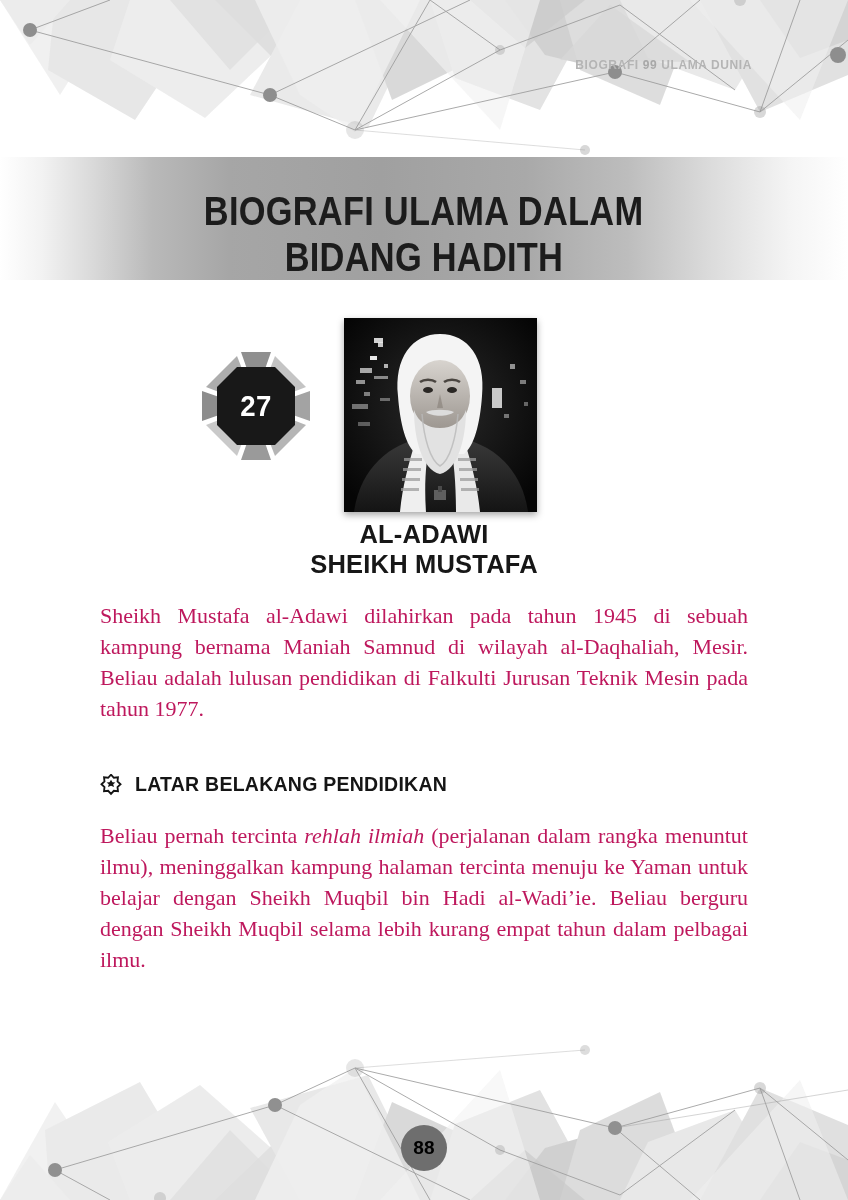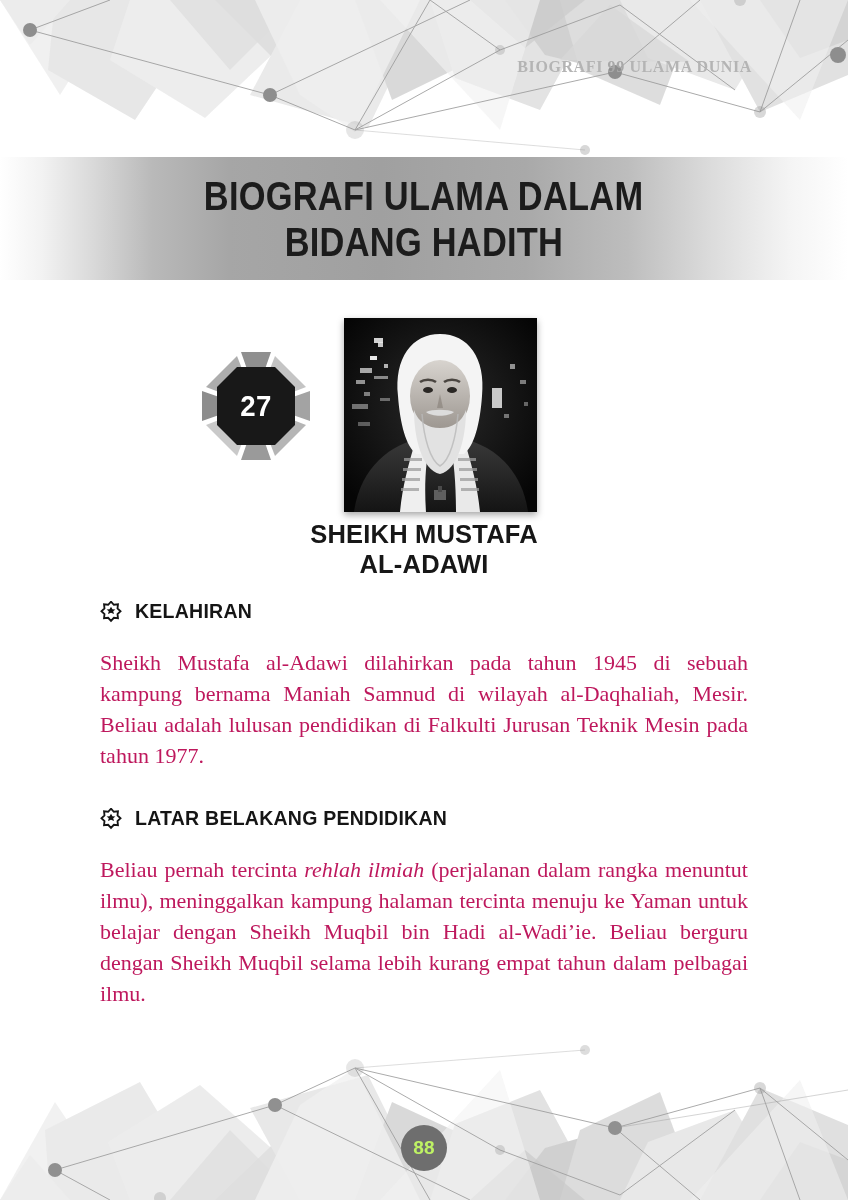--- a/index.html
+++ b/index.html
@@ -26,26 +26,25 @@
   }
   .poly-top { top: 0; height: 170px; }
   .poly-bottom { bottom: 0; height: 170px; }
 
   
   .running-header {
     position: absolute;
     top: 58px;
     right: 96px;
     z-index: 3;
-    font-size: 16px;
+    font-size: 12px;
     letter-spacing: 0.6px;
     color: #b4b4b4;
     font-weight: 600;
     white-space: nowrap;
-    font-family: Liberation Serif, serif;
   }
   .running-header .rh-num {
     font-weight: 800;
     color: #a8a8a8;
   }
 
   
   .title-band {
     position: absolute;
     top: 157px;
@@ -61,21 +60,21 @@
         #a6a6a6 27%,
         #a0a0a0 45%,
         #a9a9a9 62%,
         #bdbdbd 74%,
         #dcdcdc 84%,
         #f4f4f4 93%,
         #ffffff 100%);
     display: flex;
     flex-direction: column;
     align-items: center;
-    justify-content: center;
+    justify-content: flex-end;
   }
   .title-line {
     font-family: "Liberation Sans Narrow", "Liberation Sans", sans-serif;
     font-weight: 800;
     font-size: 40px;
     line-height: 46px;
     letter-spacing: 0.3px;
     color: #1c1c1c;
     transform: scaleX(0.86);
     transform-origin: center;
@@ -140,21 +139,21 @@
 
   
   .content {
     position: absolute;
     top: 600px;
     left: 100px;
     width: 648px;
     z-index: 3;
   }
   .section { margin-bottom: 0; }
-  .section + .section { margin-top: 36px; }
+  .section + .section { margin-top: 49px; }
 
   .section-head {
     display: flex;
     align-items: center;
     gap: 13px;
     margin: 0 0 24px 0;
   }
   .rosette-icon {
     flex: 0 0 auto;
     width: 22px;
@@ -182,21 +181,21 @@
   
   .page-number {
     position: absolute;
     left: 50%;
     transform: translateX(-50%);
     bottom: 29px;
     width: 46px;
     height: 46px;
     border-radius: 50%;
     background: #6e6e6e;
-    color: #bef264;
+    color: #000000;
     display: flex;
     align-items: center;
     justify-content: center;
     font-weight: 800;
     font-size: 19px;
     letter-spacing: 0.3px;
     z-index: 4;
   }
 </style>
 </head>
@@ -348,34 +347,27 @@
     <path d="M78,96 C80,120 86,142 96,148 C106,142 112,120 114,96" fill="none" stroke="#b9b9b9" stroke-width="1.5" opacity="0.8"></path>
 
     <path d="M82,94 C88,91 104,91 110,94 C104,99 88,99 82,94 Z" fill="#dcdcdc"></path>
 
     <rect x="90" y="172" width="12" height="10" fill="#5f5f5f"></rect>
     <rect x="94" y="168" width="4" height="6" fill="#4a4a4a"></rect>
   </svg>
 </div>
 
 <div class="person-name">
+  <div>AL-ADAWI</div>
   <div>SHEIKH MUSTAFA</div>
-  <div>AL-ADAWI</div>
 </div>
 
 <div class="content">
 
   <div class="section">
-    <div class="section-head">
-      <svg class="rosette-icon" viewBox="0 0 24 24" xmlns="http://www.w3.org/2000/svg">
-        <path d="M12 0.8 L15.1 4.1 L19.6 3.6 L19.1 8.1 L22.4 11.2 L19.1 14.3 L19.6 18.8 L15.1 18.3 L12 21.6 L8.9 18.3 L4.4 18.8 L4.9 14.3 L1.6 11.2 L4.9 8.1 L4.4 3.6 L8.9 4.1 Z" fill="none" stroke="#141414" stroke-width="2"></path>
-        <path d="M12 6.2 L13.6 9.1 L16.8 9.2 L14.4 11.2 L15.3 14.3 L12 12.7 L8.7 14.3 L9.6 11.2 L7.2 9.2 L10.4 9.1 Z" fill="#141414"></path>
-      </svg>
-      <span class="section-title">KELAHIRAN</span>
-    </div>
     <p class="body-text">Sheikh Mustafa al-Adawi dilahirkan pada tahun 1945 di sebuah kampung bernama Maniah Samnud di wilayah al-Daqhaliah, Mesir. Beliau adalah lulusan pendidikan di Falkulti Jurusan Teknik Mesin pada tahun 1977.</p>
   </div>
 
   <div class="section">
     <div class="section-head">
       <svg class="rosette-icon" viewBox="0 0 24 24" xmlns="http://www.w3.org/2000/svg">
         <path d="M12 0.8 L15.1 4.1 L19.6 3.6 L19.1 8.1 L22.4 11.2 L19.1 14.3 L19.6 18.8 L15.1 18.3 L12 21.6 L8.9 18.3 L4.4 18.8 L4.9 14.3 L1.6 11.2 L4.9 8.1 L4.4 3.6 L8.9 4.1 Z" fill="none" stroke="#141414" stroke-width="2"></path>
         <path d="M12 6.2 L13.6 9.1 L16.8 9.2 L14.4 11.2 L15.3 14.3 L12 12.7 L8.7 14.3 L9.6 11.2 L7.2 9.2 L10.4 9.1 Z" fill="#141414"></path>
       </svg>
       <span class="section-title">LATAR BELAKANG PENDIDIKAN</span>

